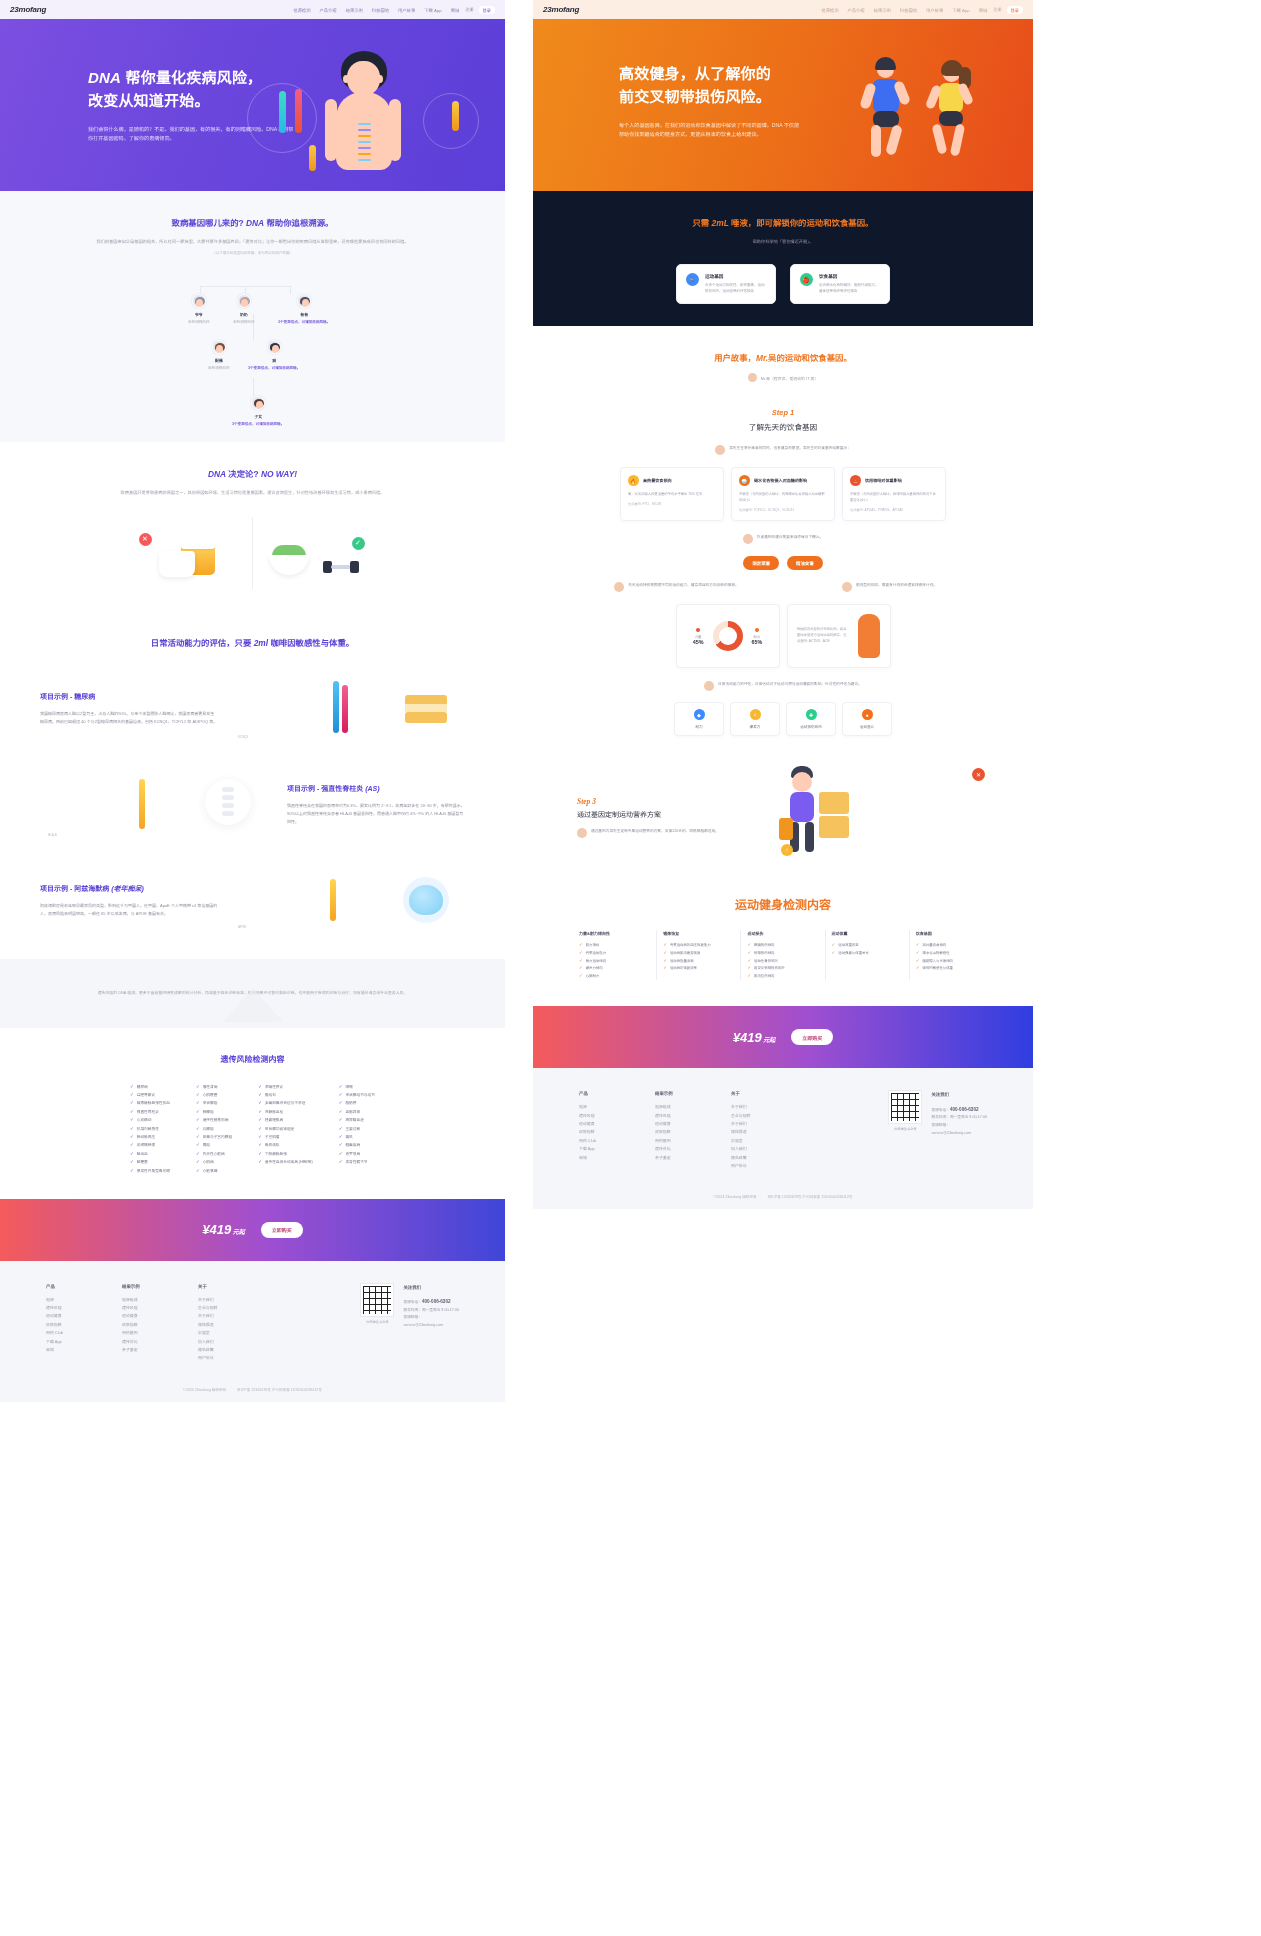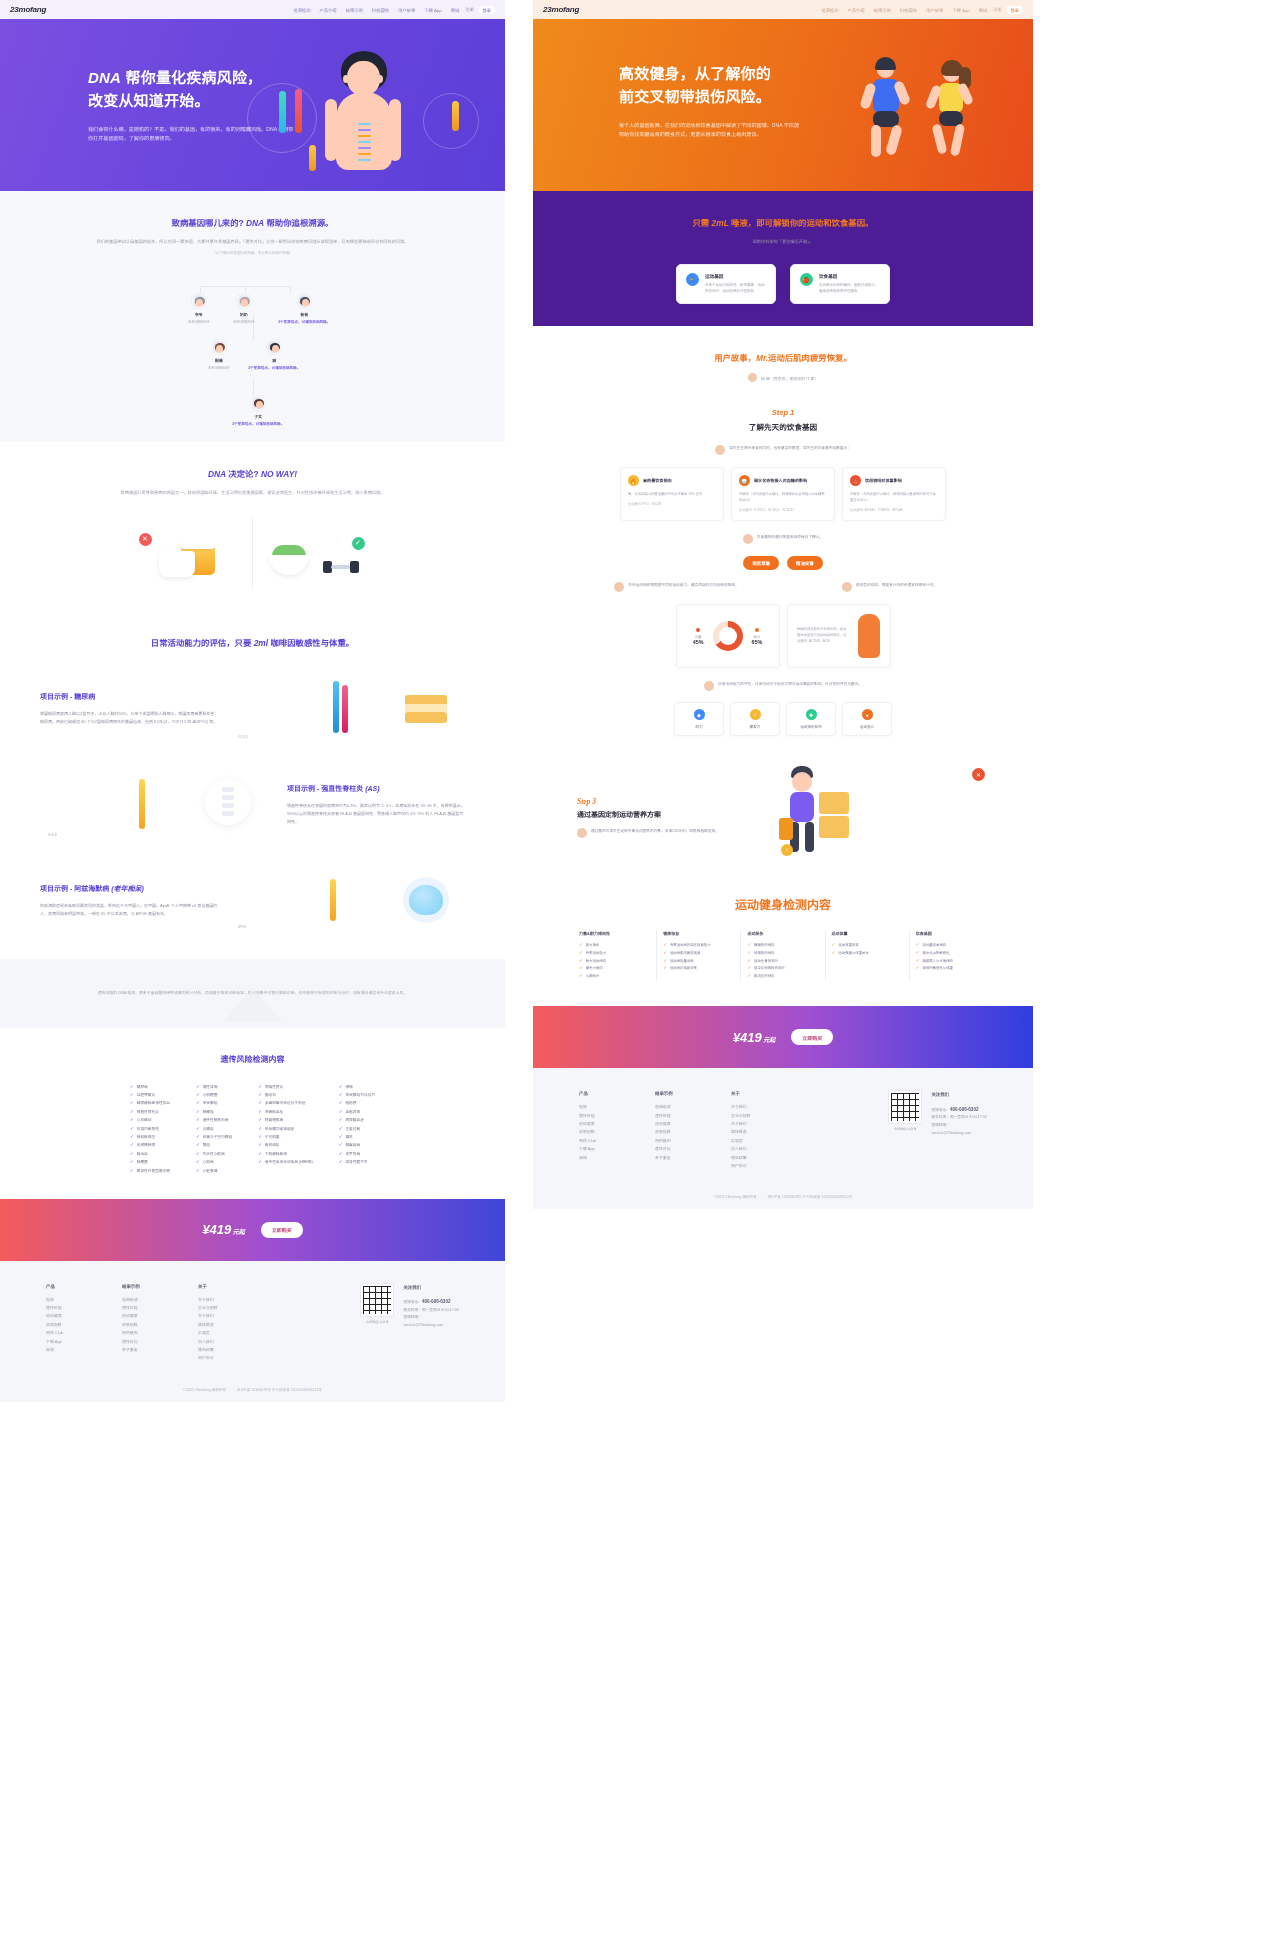--- a/index.html
+++ b/index.html
@@ -47,21 +47,21 @@
   .chrom { position:absolute; width: 7px; border-radius: 4px; }
   .ring { position:absolute; border: 1px solid rgba(255,255,255,.25); border-radius: 50%; }
   .rb-head { width: 17px; height: 17px; border-radius: 50%; position:absolute; }
   .rb-torso { position:absolute; border-radius: 7px; }
   .rb-limb { position:absolute; border-radius: 5px; }
 
   
   .sec { padding: 26px 0 22px; }
   .sec.gray { background:#f7f8fb; }
   .sec.white { background:#fff; }
-  .sec.lightgray { background:#4c1d95; }
+  .sec.lightgray { background:#0f172a; }
   .sec-h { text-align:center; font-size: 8.4px; font-weight: 700; line-height:1.5; }
   .sec-h.purple { color:#5b41d6; }
   .sec-h.orange { color:#ef7722; }
   .sec-h em { font-style: italic; font-weight: 800; }
   .sec-sub { text-align:center; font-size: 4.2px; color:#9a9aa8; line-height:1.9; margin-top: 8px; padding: 0 80px; }
 
   
   .choice-row { display:flex; justify-content:center; align-items:flex-end; margin-top: 20px; gap: 0; }
   .choice { width: 120px; height: 72px; position:relative; display:flex; align-items:flex-end; justify-content:center; }
   .choice.divider { border-right: 1px solid #eceef3; }
@@ -152,21 +152,21 @@
   .card-ic.green { background:#2ecc8f; }
   .card-t { font-size: 4.6px; font-weight:700; color:#3b3b50; }
   .card-d { font-size: 3.5px; color:#a0a0b0; line-height: 1.85; margin-top: 3px; }
 
   .usr-line { display:flex; align-items:center; justify-content:center; gap: 4px; margin-top: 9px; }
   .usr-av { width: 9px; height:9px; border-radius:50%; background:#f0c9ae; }
   .usr-tx { font-size: 3.9px; color:#9a9aa8; }
 
   .step-h { text-align:center; margin-top: 26px; }
   .step-n { font-size: 7.5px; font-weight: 800; font-style: italic; color:#ef7722; }
-  .step-t { font-size: 7.6px; font-weight:700; color:#30303f; margin-top: 4px; }
+  .step-t { font-size: 7.6px; font-weight:400; color:#30303f; margin-top: 4px; }
   .step-note { display:flex; align-items:flex-start; gap: 4px; justify-content:center; margin-top: 13px; padding: 0 60px; }
   .note-av { width: 10px; height:10px; border-radius:50%; background:#f0c9ae; flex:none; }
   .note-tx { font-size: 3.7px; color:#8d8d9d; line-height: 1.9; }
 
   .tri-cards { display:flex; justify-content:center; gap: 7px; margin-top: 12px; }
   .tcard { width: 104px; background:#fff; border:1px solid #eef0f5; border-radius: 4px; padding: 7px 7px 8px; box-shadow:0 1px 4px rgba(80,80,120,.04); }
   .tcard-top { display:flex; gap: 4px; align-items:center; }
   .tic { width: 11px; height: 11px; border-radius:50%; flex:none; display:flex;align-items:center;justify-content:center;color:#fff;font-size:5px; }
   .tic.y { background:#f7b733; }
   .tic.o { background:#f0701e; }
@@ -740,21 +740,21 @@
           <div>
             <div class="card-t">饮食基因</div>
             <div class="card-d">包含碳水化合物偏好、脂肪代谢能力、膳食营养吸收等评估报告</div>
           </div>
         </div>
       </div>
     </div>
 
     <div class="sec white" style="padding-bottom:6px;">
       <div class="sec-h orange">
-        <span>用户故事，</span><em>Mr.</em><span>运动后肌肉疲劳恢复。</span>
+        <span>用户故事，</span><em>Mr.</em><span>吴的运动和饮食基因。</span>
       </div>
       <div class="usr-line">
         <div class="usr-av"></div>
         <div class="usr-tx">Mr.吴（程序员，爱运动的 IT 男）</div>
       </div>
 
       <div class="step-h">
         <div class="step-n">Step 1</div>
         <div class="step-t">了解先天的饮食基因</div>
       </div>

